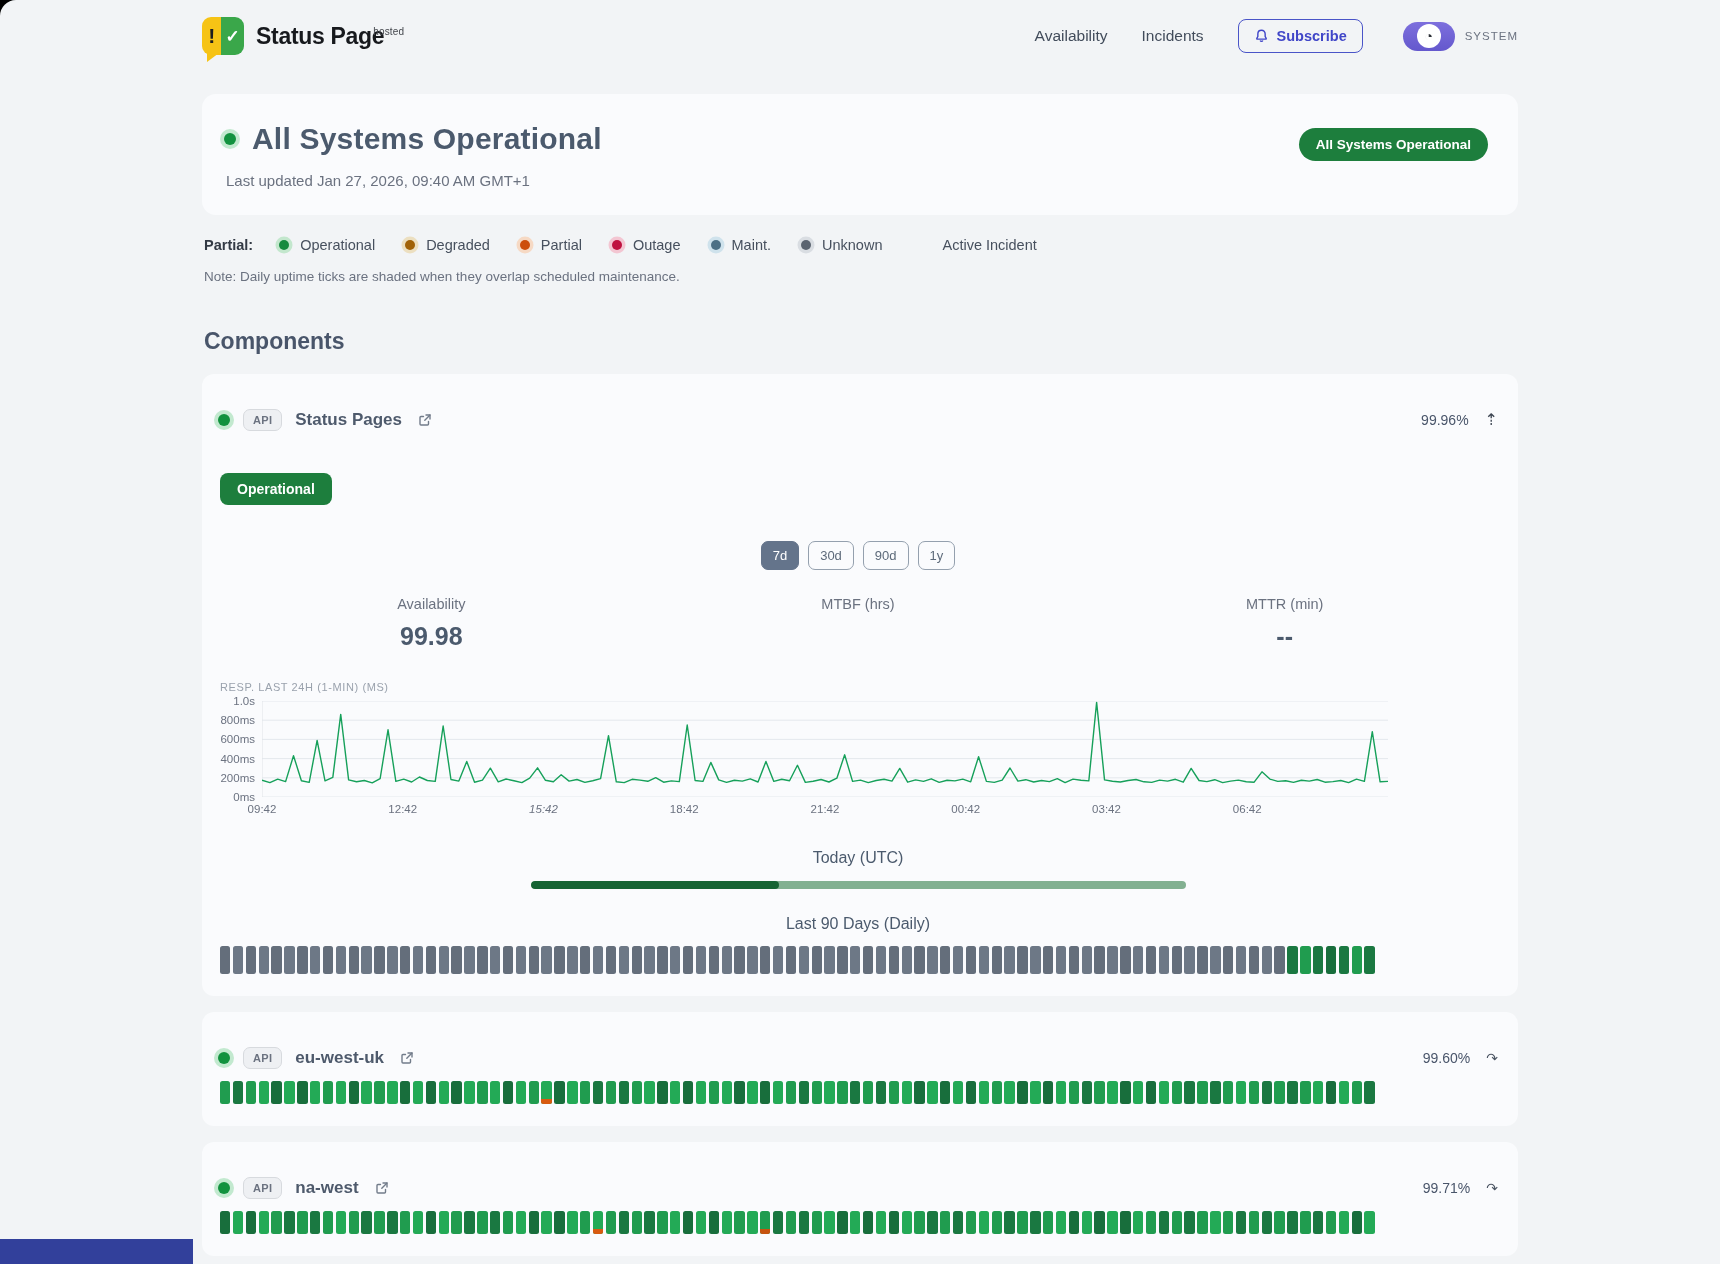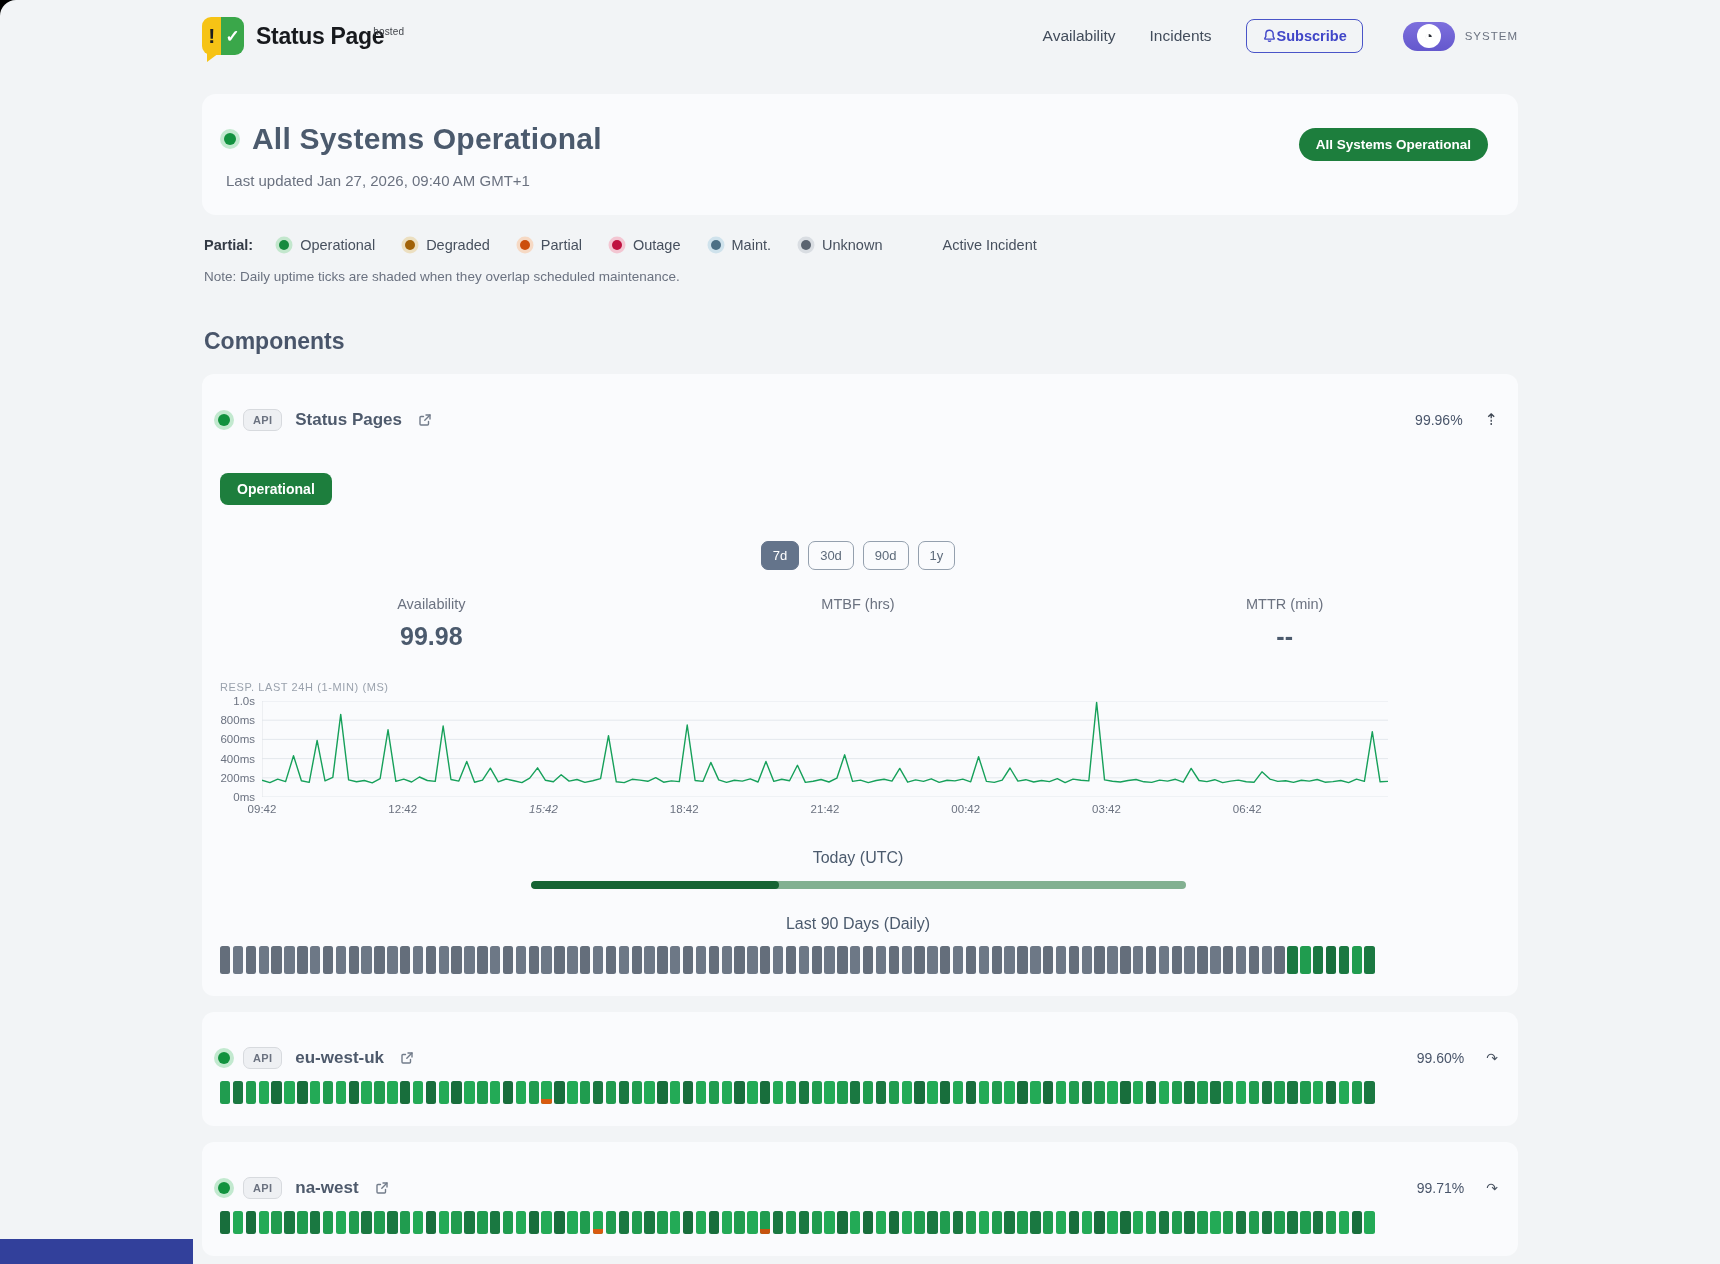--- a/index.html
+++ b/index.html
@@ -13,21 +13,21 @@
   .brand{display:flex;align-items:center;gap:12px;}
   .logo{position:relative;width:42px;height:38px;}
   .logo .bubble{position:absolute;inset:0;border-radius:9px;overflow:hidden;display:flex;}
   .logo .half-left{width:46%;background:#f6c315;display:flex;align-items:center;justify-content:center;color:#1d1d1f;font-weight:800;font-size:21px;}
   .logo .half-right{flex:1;background:#3aa74a;display:flex;align-items:center;justify-content:center;color:#fff;font-weight:800;font-size:17px;}
   .logo .tail{position:absolute;left:5px;bottom:-7px;width:12px;height:9px;background:#f6c315;clip-path:polygon(0 0,100% 0,0 100%);}
   .brand-text{position:relative;font-size:23px;font-weight:800;color:#17191d;letter-spacing:-.3px;}
   .brand-sup{position:absolute;top:-10px;right:-8px;font-size:10px;font-weight:500;color:#43464c;letter-spacing:.2px;}
   nav{display:flex;align-items:center;gap:34px;}
   .nav-link{font-size:15.5px;color:#424c5b;cursor:pointer;}
-  .subscribe-btn{display:flex;align-items:center;border:1.5px solid #4a54c8;background:transparent;color:#4046c8;font-weight:700;font-size:14.5px;border-radius:8px;padding:8px 15px;cursor:pointer;font-family:inherit;}
+  .subscribe-btn{display:flex;align-items:center;gap:8px;border:1.5px solid #4a54c8;background:transparent;color:#4046c8;font-weight:700;font-size:14.5px;border-radius:8px;padding:8px 15px;cursor:pointer;font-family:inherit;}
   .toggle-wrap{display:flex;align-items:center;gap:10px;margin-left:6px;}
   .toggle{position:relative;width:52px;height:29px;border-radius:15px;background:linear-gradient(180deg,#7d6fdd,#6458cd);border:none;cursor:pointer;}
   .knob{position:absolute;top:2.5px;left:14px;width:24px;height:24px;border-radius:50%;background:#fff;display:flex;align-items:center;justify-content:center;font-size:14px;color:#2b2f36;line-height:1;}
   .toggle-label{font-size:11.5px;letter-spacing:1px;color:#6b7280;}
 
   
   .hero{margin-top:34px;background:#fafbfd;border-radius:14px;padding:28px 30px 26px 22px;display:flex;justify-content:space-between;align-items:flex-start;}
   .dot{display:inline-block;width:12px;height:12px;border-radius:50%;}
   .hero-title-row{display:flex;align-items:center;gap:16px;}
   .hero-dot{background:#12923f;box-shadow:0 0 0 4px #c2e9cf;}
@@ -47,21 +47,21 @@
 
   
   .components-title{margin-top:44px;font-size:23px;font-weight:600;color:#49556a;padding-left:2px;}
   .card{background:#fafbfd;border-radius:12px;margin-top:16px;padding:18px 20px 22px 16px;}
   .comp-header{display:flex;align-items:center;justify-content:space-between;margin-top:17px;}
   .comp-left{display:flex;align-items:center;gap:13px;}
   .comp-dot{background:#12923f;box-shadow:0 0 0 4px #c2e9cf;width:12px;height:12px;}
   .type-badge{font-size:11px;font-weight:700;color:#6b7280;background:#eef0f3;border:1px solid #d7dade;border-radius:7px;padding:4px 9px;letter-spacing:.3px;}
   .comp-name{font-size:17px;font-weight:700;color:#4e5a6c;}
   .ext-icon{color:#727c8a;display:inline-flex;cursor:pointer;margin-left:2px;}
-  .comp-right{display:flex;align-items:center;gap:22px;}
+  .comp-right{display:flex;align-items:center;gap:16px;}
   .uptime-pct{font-size:14px;color:#49556a;}
   .chev{background:none;border:none;cursor:pointer;font-size:16px;color:#3d4552;padding:0;line-height:1;font-family:inherit;}
   .status-pill{display:inline-block;background:#1d7e3d;color:#fff;font-weight:700;font-size:14px;border-radius:8px;padding:8px 17px;margin-top:42px;margin-left:2px;}
 
   .ranges{display:flex;justify-content:center;gap:9px;margin-top:36px;}
   .range-btn{font-family:inherit;font-size:13px;border-radius:7px;padding:6px 11px;cursor:pointer;border:1px solid #94a0ae;background:transparent;color:#5d6a7a;}
   .range-btn.active{background:#64748b;border-color:#64748b;color:#fff;}
 
   .stats{display:flex;margin-top:26px;}
   .stat{flex:1;text-align:center;}

